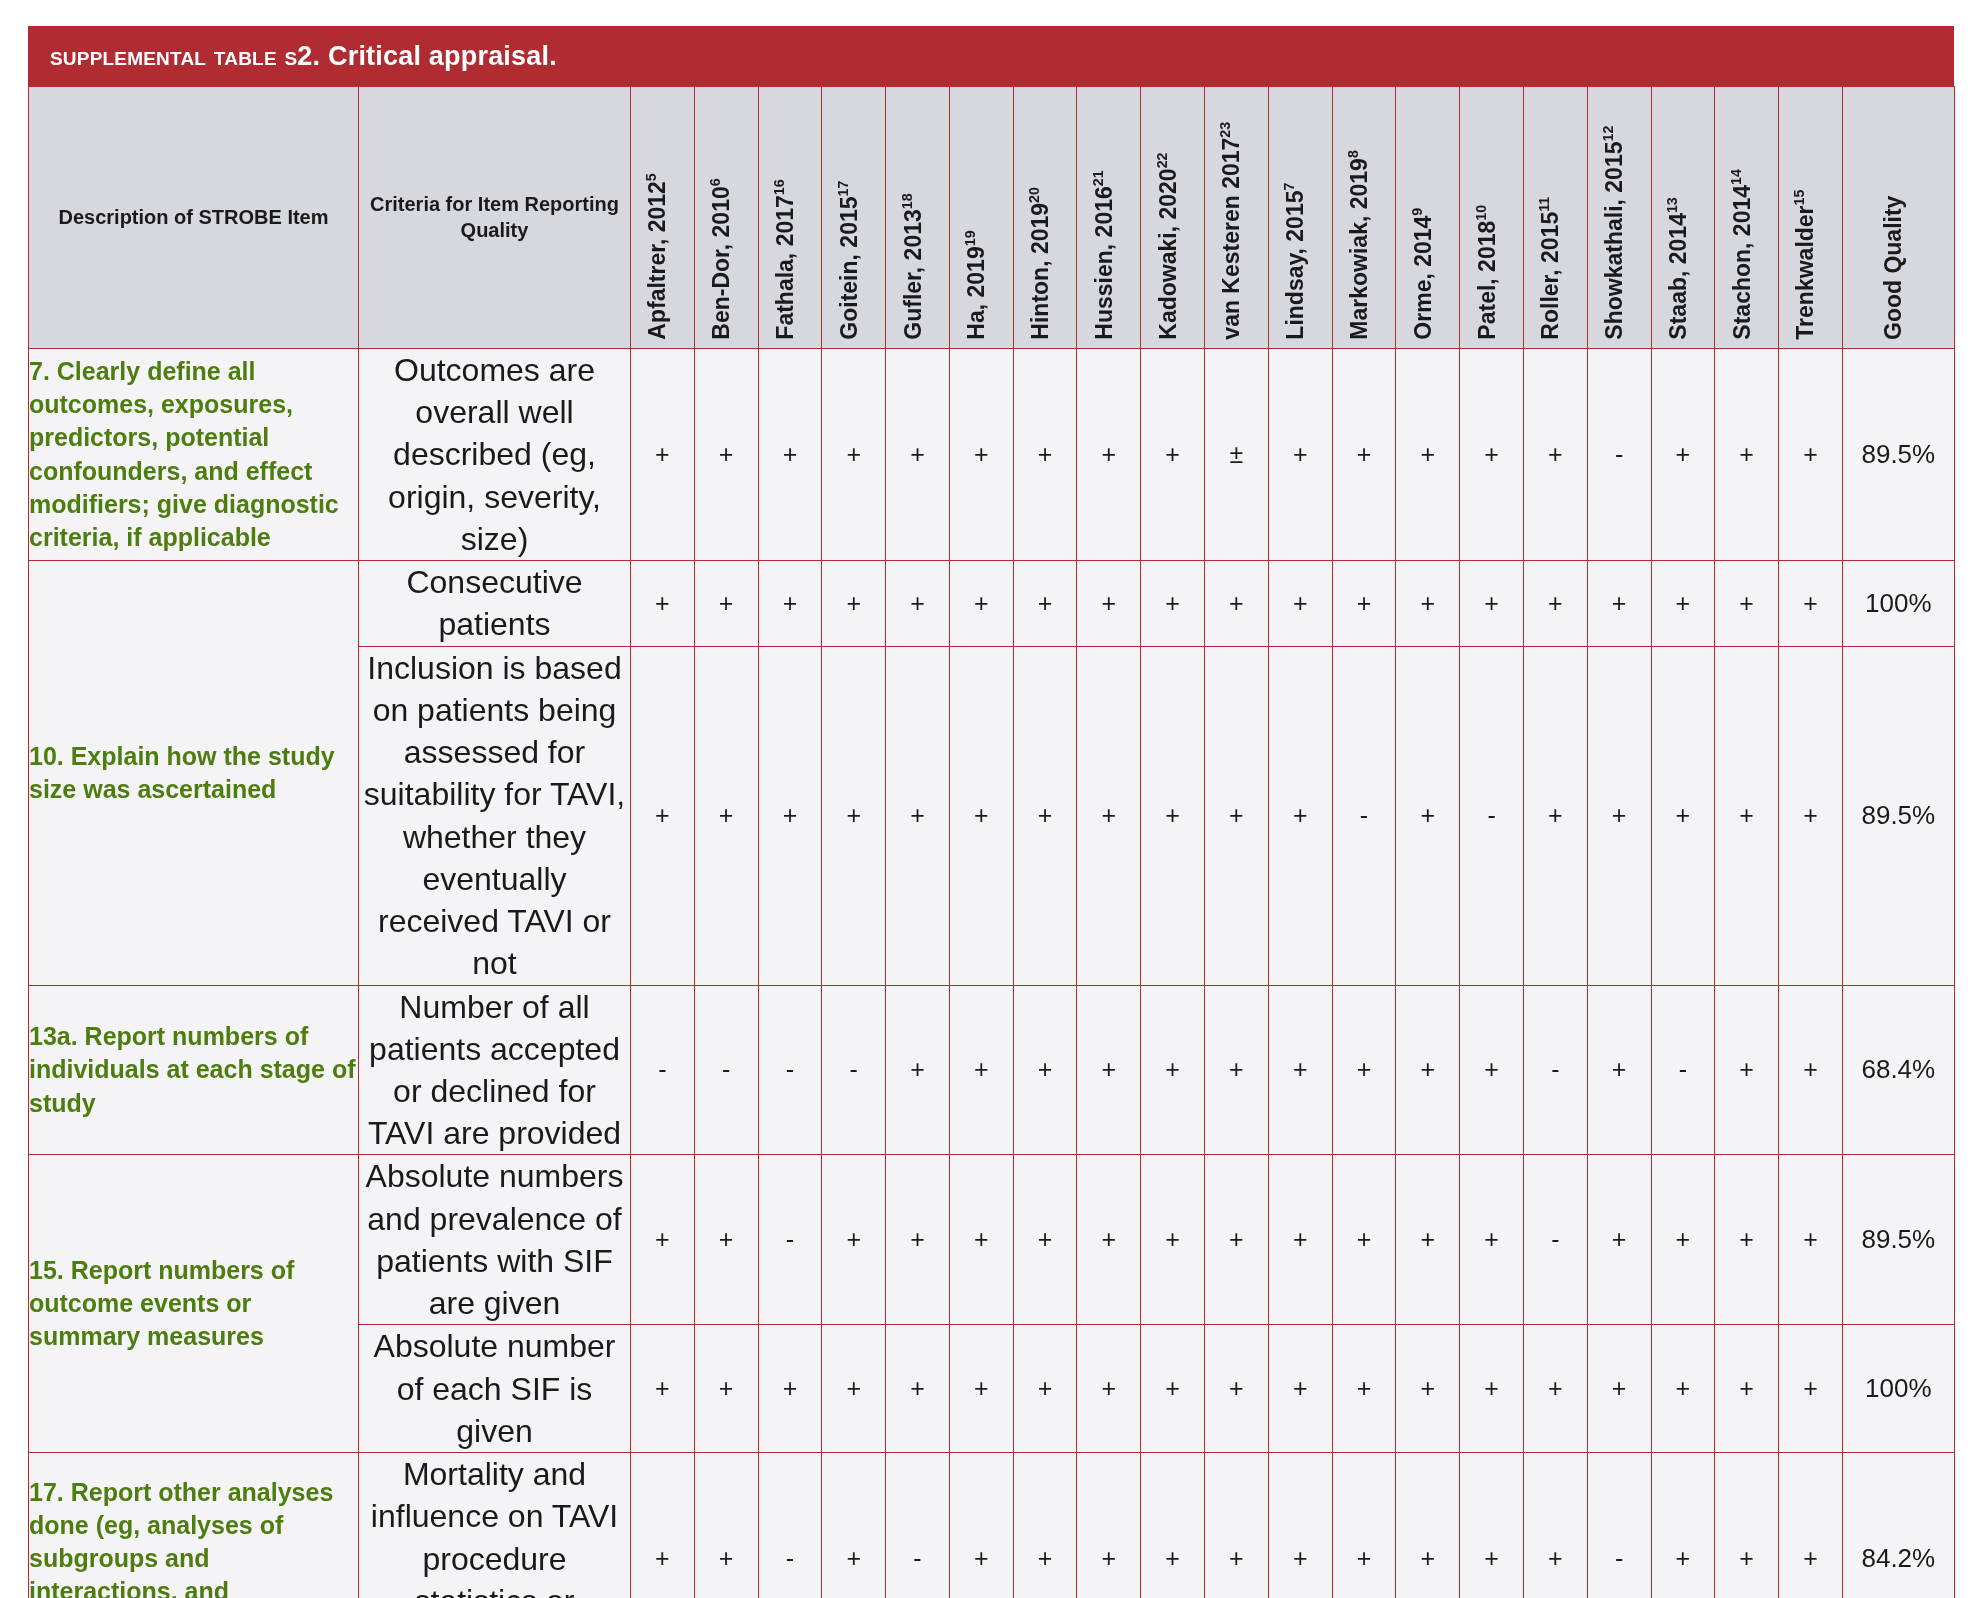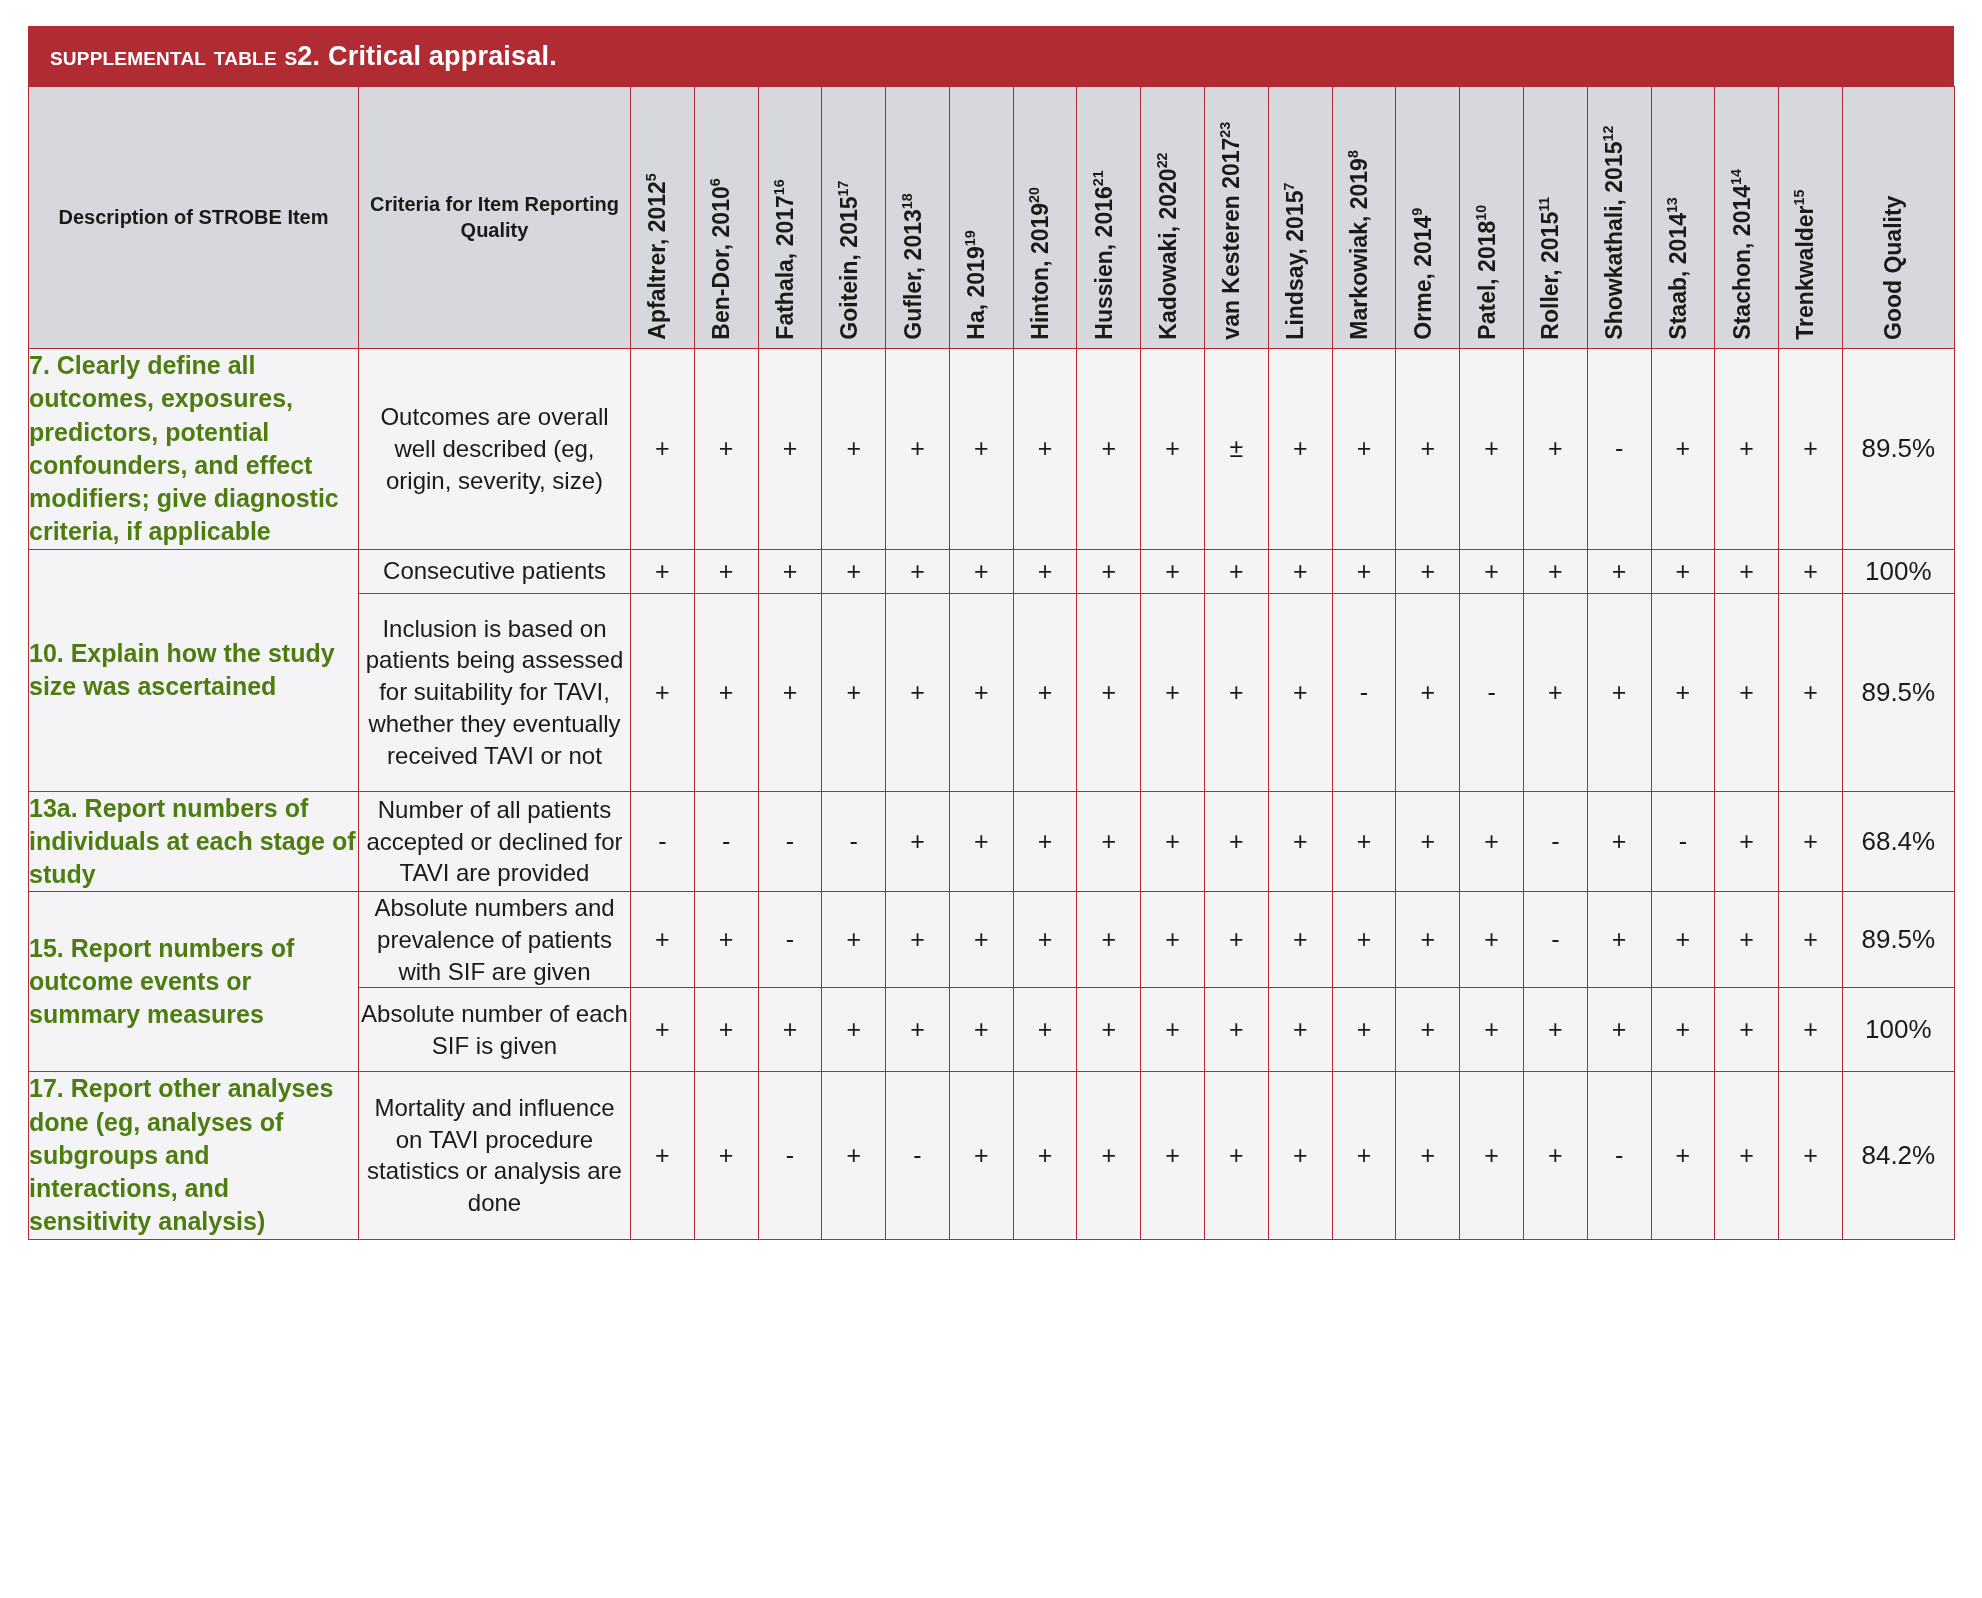--- a/index.html
+++ b/index.html
@@ -95,21 +95,21 @@
   .item-cell {
     text-align: left;
     font-size: 25px;
     font-weight: 700;
     color: #4d7c0f;
     line-height: 1.33;
     padding: 10px 12px 10px 14px;
   }
   .crit-cell {
     text-align: center;
-    font-size: 24px;
+    font-size: 32px;
     font-weight: 400;
     color: #1a1a1a;
     line-height: 1.32;
     padding: 10px 12px;
   }
   .mark {
     text-align: center;
     font-size: 25px;
     font-weight: 400;
     color: #1a1a1a;

